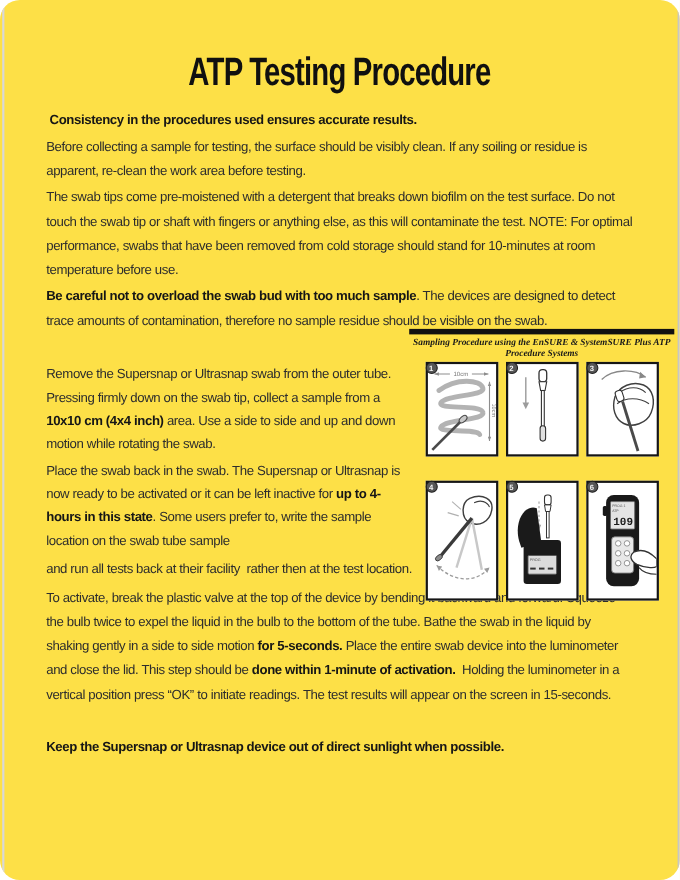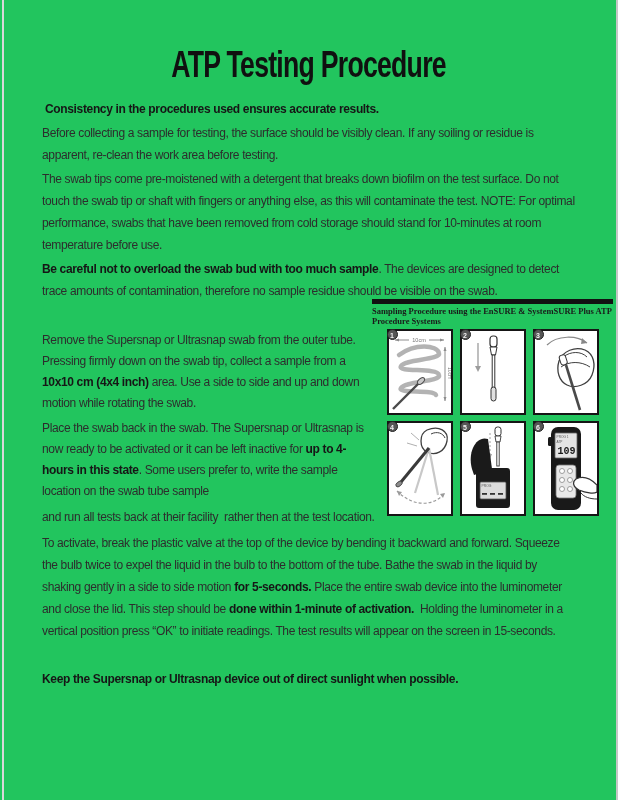--- a/index.html
+++ b/index.html
@@ -1,17 +1,17 @@
 <!DOCTYPE html>
 <html><head>
 <meta charset="utf-8">
 <style>
   html,body{margin:0;padding:0;background:#fff;}
-  .page{position:relative;width:618px;height:800px;background:#22c55e;overflow:hidden;
-        font-family:"Liberation Sans",sans-serif;color:#2d2d2d;}
+  .page{position:relative;width:618px;height:800px;background:#fde047;overflow:hidden;
+        font-family:"Liberation Sans",sans-serif;color:#2d2d2d;border-radius:18px;}
   .edge{position:absolute;top:0;height:100%;width:2px;}
   .edge-l{left:2px;background:#d8d8d8;}
   .edge-r{right:0;background:#c6c6c6;}
   .content{position:absolute;left:42px;right:43px;top:0;}
   .title-wrap{text-align:center;margin:46px 0 14px;height:38px;}
   h1.title{display:inline-block;margin:0;font-size:36px;line-height:38px;font-weight:700;
            letter-spacing:-1px;color:#101010;transform:scaleX(.74);transform-origin:center;
            white-space:nowrap;}
   .para{margin:0 0 2px;font-size:12px;line-height:22px;letter-spacing:-0.35px;
         white-space:pre-wrap;}
@@ -20,27 +20,27 @@
   .p-overload{margin-bottom:28px;}
   .narrow{width:334px;line-height:21px;margin-bottom:4px;}
   .p-runtests{margin-bottom:4px;}
   .p-activate{margin-bottom:26px;}
   .p-final{font-weight:700;color:#161616;}
 
   
   .fig{position:absolute;left:372px;top:299px;width:241px;margin:0;}
   .fig-bar{height:5px;background:#111;margin-bottom:2px;}
   .fig-caption{font-family:"Liberation Serif",serif;font-weight:700;font-size:8.5px;
-               line-height:10px;text-align:left;color:#1a1a1a;}
+               line-height:10px;text-align:center;color:#1a1a1a;font-style:italic;}
   .fig-grid{display:flex;justify-content:center;gap:7px;margin-top:3px;}
   .fig-grid.row2{margin-top:6px;}
   .panel{position:relative;border:2px solid #151515;background:#fff;width:66px;
          box-sizing:border-box;}
   .row1 .panel{height:86px;}
-  .row2 .panel{height:95px;}
+  .row2 .panel{height:109px;margin-top:16px;}
   .badge{position:absolute;top:-2px;left:-2px;width:11px;height:11px;border-radius:50%;
          background:#565656;border:1px solid #222;color:#f2f2f2;font-size:7px;line-height:11px;
          text-align:center;font-weight:700;box-sizing:border-box;z-index:2;}
   .panel svg{display:block;width:100%;height:100%;}
 </style>
 </head>
 <body>
 
 <div class="page">
   <div class="edge edge-l"></div>

